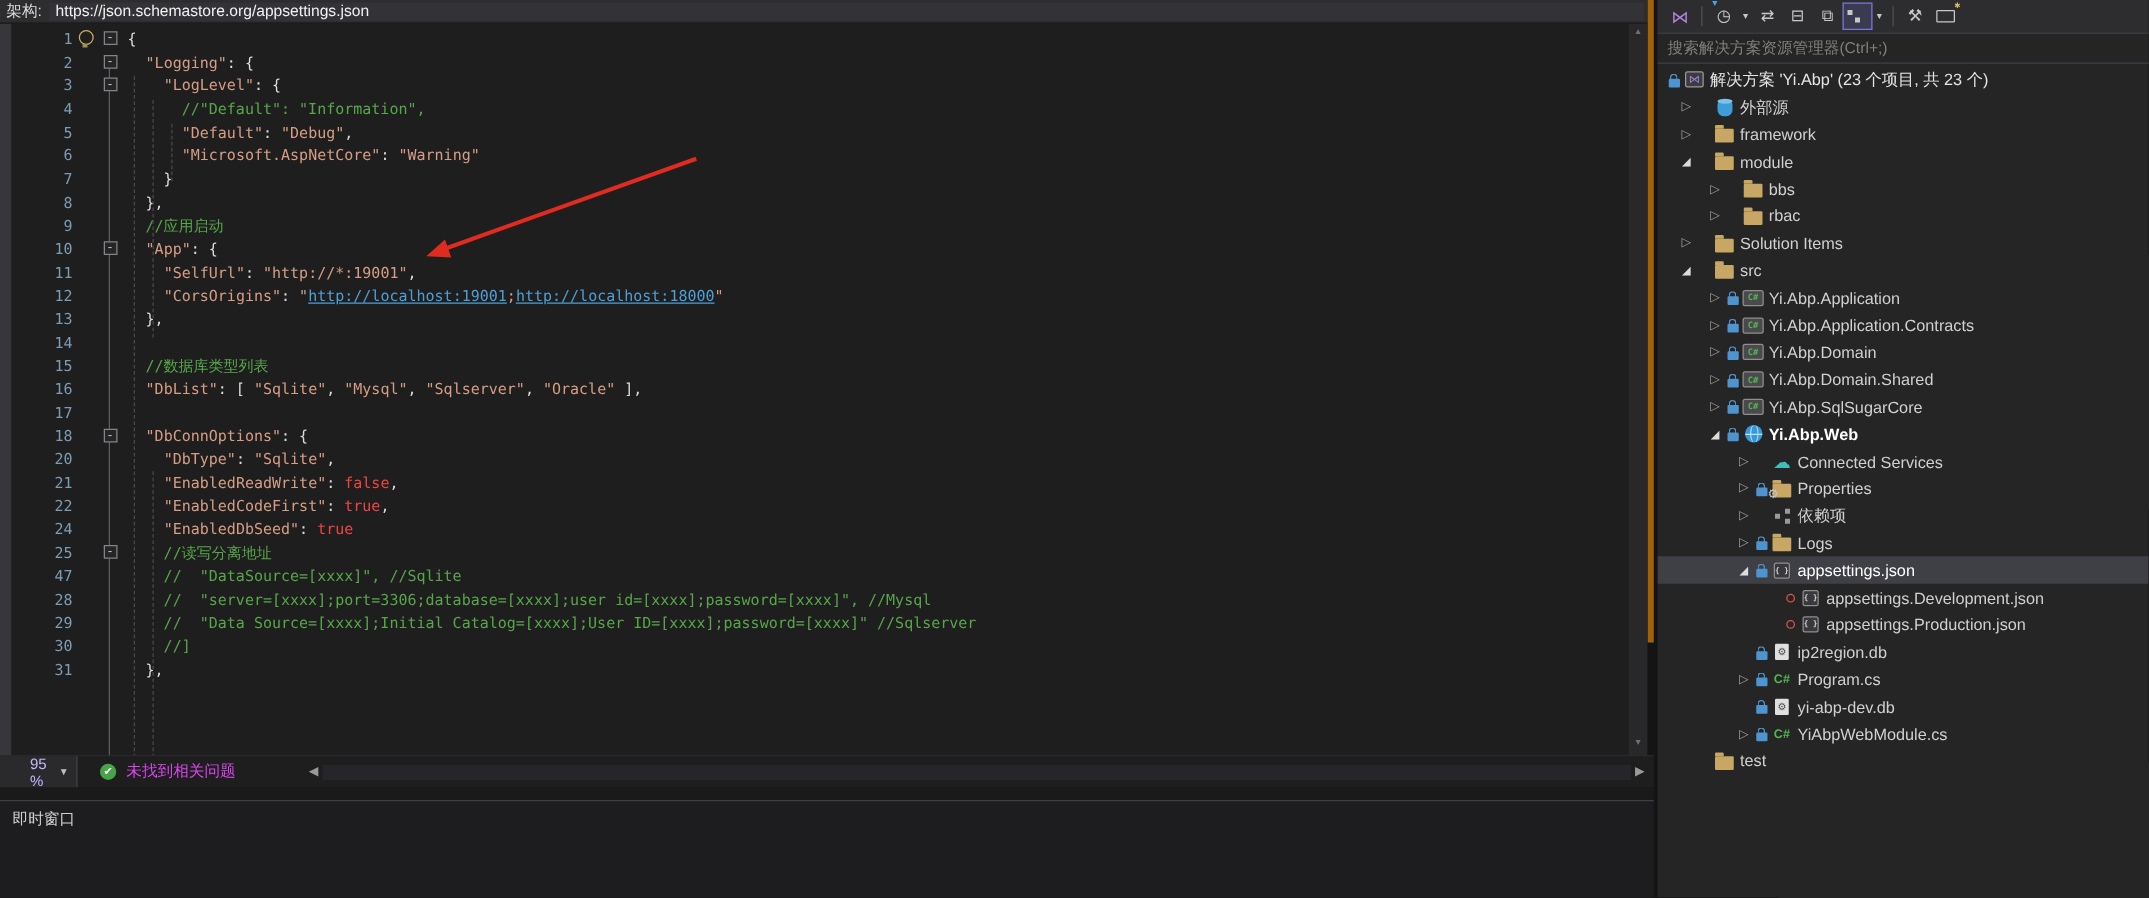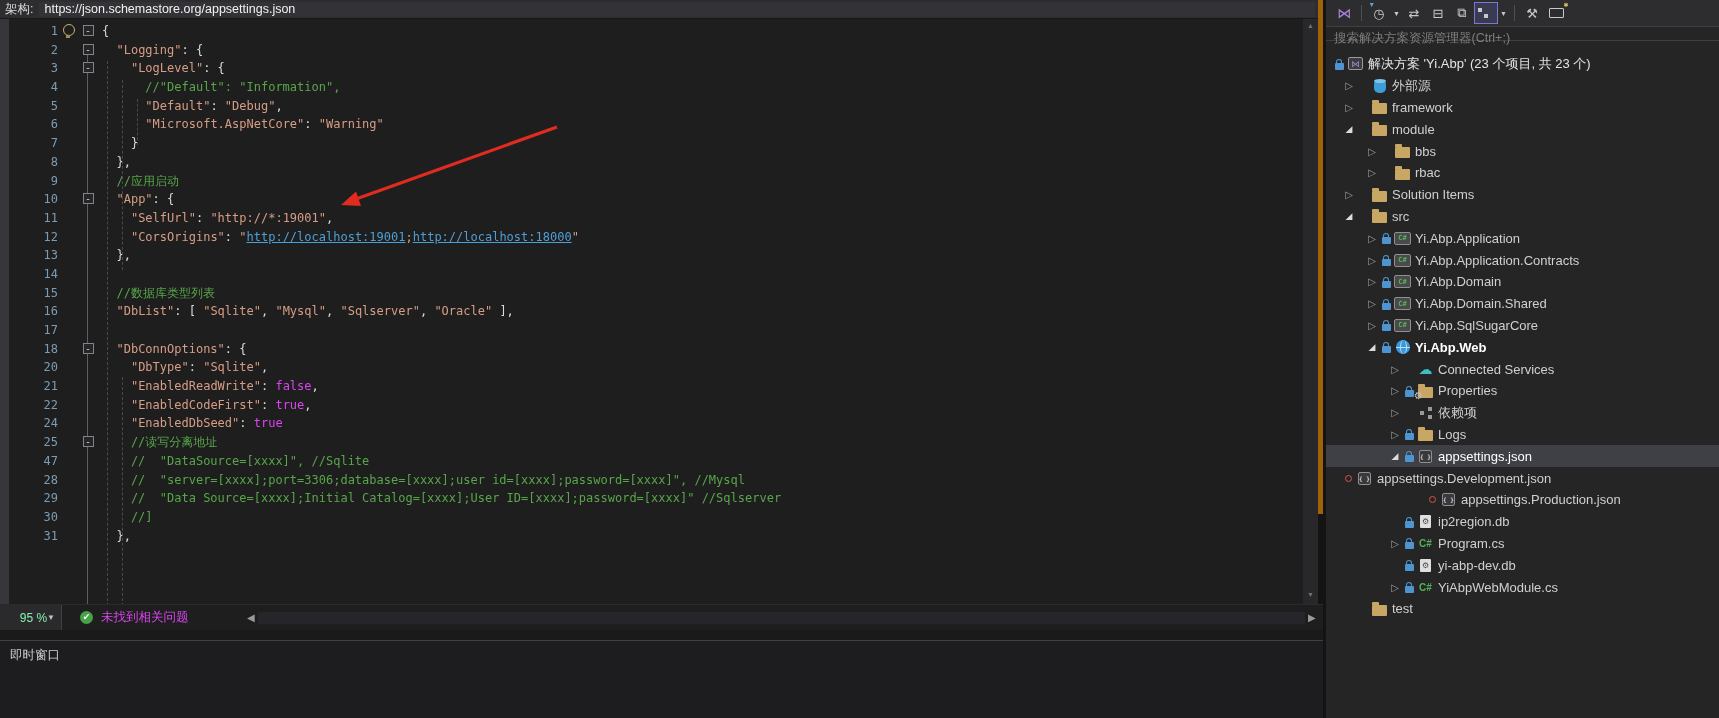--- a/index.html
+++ b/index.html
@@ -12,34 +12,34 @@
   .schema-combo{flex:1;height:15px;background:#333337;color:#F1F1F1;font-size:12.5px;line-height:15px;padding-left:5px;margin-right:3px;white-space:nowrap;overflow:hidden;}
   .editor{position:absolute;left:0;top:19px;right:0;height:585px;background:#1E1E1E;overflow:hidden;}
   .gutter-strip{position:absolute;left:0;top:0;bottom:0;width:9px;background:#37373B;}
   .lines{position:absolute;left:0;top:3px;right:16px;}
   .cl{display:flex;height:18.7px;line-height:18.7px;font-family:"DejaVu Sans Mono",monospace;font-size:12px;padding-left:9px;}
   .num{width:49px;text-align:right;color:#7C9CB4;flex:none;}
   .bulbslot{width:22px;flex:none;display:flex;justify-content:center;}
   .foldslot{width:16px;flex:none;display:flex;justify-content:center;align-items:flex-start;position:relative;z-index:2;}
   .fbox{width:11px;height:11px;margin-top:3px;border:1px solid #848488;background:#252528;color:#C8C8C8;font-size:10px;line-height:9px;text-align:center;box-sizing:border-box;}
   .code{margin-left:6px;white-space:pre;}
-  .code .s{color:#D69D85}.code .p{color:#DCDCDC}.code .c{color:#57A64A}.code .b{color:#d946ef}
+  .code .s{color:#D69D85}.code .p{color:#DCDCDC}.code .c{color:#57A64A}.code .b{color:#ef4444}
   .code .l{color:#4E9FD6;text-decoration:underline;}
   .bulb{width:10px;height:10px;border:1.5px solid #C9B267;border-radius:50%;margin-top:2px;position:relative;}
   .bulb::after{content:"";position:absolute;left:2px;top:9.5px;width:4px;height:3px;background:#9C8F57;}
   .guide{position:absolute;border-left:1px dashed #4A4A4E;width:0;z-index:1;}
   .fline{position:absolute;left:87px;top:33px;height:560px;border-left:1px solid #5E5E62;z-index:1;}
   .vscroll{position:absolute;right:0;top:0;bottom:0;width:15px;background:#28282B;color:#6F6F74;font-size:7px;text-align:center;}
   .vs-up{position:absolute;top:3px;left:0;right:0;}
   .vs-down{position:absolute;bottom:6px;left:0;right:0;}
   .arrow-overlay{position:absolute;left:0;top:0;pointer-events:none;z-index:5;}
   
   .statusbar{position:absolute;left:0;top:604px;width:1323px;height:26px;background:#1E1E1E;border-top:1px solid #2A2A2C;box-sizing:border-box;display:flex;align-items:center;}
   .zoom-combo{width:62px;height:100%;background:#2A2A2D;border-right:1px solid #3F3F46;display:flex;align-items:center;box-sizing:border-box;flex:none;}
-  .zoom-combo .zval{color:#86efac;font-size:12px;padding-left:6px;flex:1;text-align:right;}
+  .zoom-combo .zval{color:#c4b5fd;font-size:12px;padding-left:24px;flex:1;}
   .zoom-combo .zarr{color:#C0C0C0;font-size:8px;padding-right:6px;}
   .health{display:flex;align-items:center;margin-left:18px;flex:none;}
   .hcircle{width:13px;height:13px;border-radius:50%;background:#47A348;color:#fff;font-size:9px;line-height:13px;text-align:center;flex:none;}
   .htext{color:#d946ef;font-size:12.5px;margin-left:8px;white-space:nowrap;}
   .hs-left{position:absolute;left:247px;color:#9A9A9A;font-size:10px;}
   .hs-right{position:absolute;left:1308px;color:#9A9A9A;font-size:10px;}
   .hs-track{position:absolute;left:258px;right:18px;top:7px;height:12px;background:#26262A;}
   
   .imm-gap{position:absolute;left:0;top:630px;width:1323px;height:10px;background:#1A1A1B;}
   .immediate{position:absolute;left:0;top:640px;width:1323px;height:78px;background:#1D1D1F;border-top:1px solid #3F3F46;box-sizing:border-box;}
@@ -49,21 +49,21 @@
   .se-toolbar{height:26px;background:#2D2D30;display:flex;align-items:center;padding-left:6px;}
   .tbtn{width:24px;height:22px;display:flex;align-items:center;justify-content:center;color:#C8C8C8;font-size:13px;position:relative;flex:none;}
   .tbtn.active{border:1px solid #7878D8;background:#3A3A50;box-sizing:border-box;}
   .tsep{width:1px;height:16px;background:#505054;margin:0 5px;flex:none;}
   .drop{width:11px;font-size:7px;color:#C8C8C8;display:flex;align-items:center;justify-content:center;flex:none;}
   .clockwrap{position:relative;font-style:normal;}
   .funnel{position:absolute;top:-5px;left:-5px;font-size:7px;color:#4FA3E3;font-style:normal;}
   .minisq{width:4px;height:4px;background:#C8C8C8;box-shadow:6px 6px 0 #C8C8C8;margin:-6px 6px 0 -6px;}
   .prevbox{width:13px;height:8px;border:1px solid #C8C8C8;border-radius:1px;position:relative;}
   .prevbox::after{content:"✱";position:absolute;right:-6px;top:-8px;font-size:6px;color:#D9C06B;}
-  .se-search{height:15px;background:#252526;border-top:1px solid #3F3F46;border-bottom:1px solid #3F3F46;box-sizing:border-box;color:#7F7F7F;font-size:12.5px;line-height:23px;padding-left:8px;}
+  .se-search{height:25px;background:#252526;border-top:1px solid #3F3F46;border-bottom:1px solid #3F3F46;box-sizing:border-box;color:#7F7F7F;font-size:12.5px;line-height:23px;padding-left:8px;}
   .tree{position:absolute;left:0;top:53px;right:0;bottom:0;overflow:hidden;}
   .trow{display:flex;align-items:center;height:21.8px;width:100%;box-sizing:border-box;color:#D0D0D0;font-size:13px;white-space:nowrap;}
   .trow.selected{background:#3F3F46;color:#FFFFFF;}
   .trow.bold .tlabel{font-weight:700;color:#FFFFFF;}
   .trow.root{color:#E4E4E4;}
   .cell-arrow{width:16px;flex:none;display:flex;align-items:center;justify-content:center;}
   .cell-lock{width:13px;flex:none;display:flex;align-items:center;justify-content:center;}
   .cell-icon{width:19px;flex:none;display:flex;align-items:center;justify-content:center;}
   .tlabel{margin-left:3px;}
   .arr-c{color:#9E9E9E;font-size:10px;}
@@ -548,21 +548,21 @@
           <span class="arr-e">◢</span>
         </span>
         <span class="cell-lock">
           <span class="lockic"></span>
         </span>
         <span class="cell-icon">
           <span class="ic ic-json">{ }</span>
         </span>
         <span class="tlabel">appsettings.json</span>
       </div>
-      <div class="trow" style="">
+      <div class="trow" style="padding-left: 84px;">
         <span class="cell-arrow"></span>
         <span class="cell-lock">
           <span class="reddot"></span>
         </span>
         <span class="cell-icon">
           <span class="ic ic-json">{ }</span>
         </span>
         <span class="tlabel">appsettings.Development.json</span>
       </div>
       <div class="trow" style="padding-left: 84px;">

